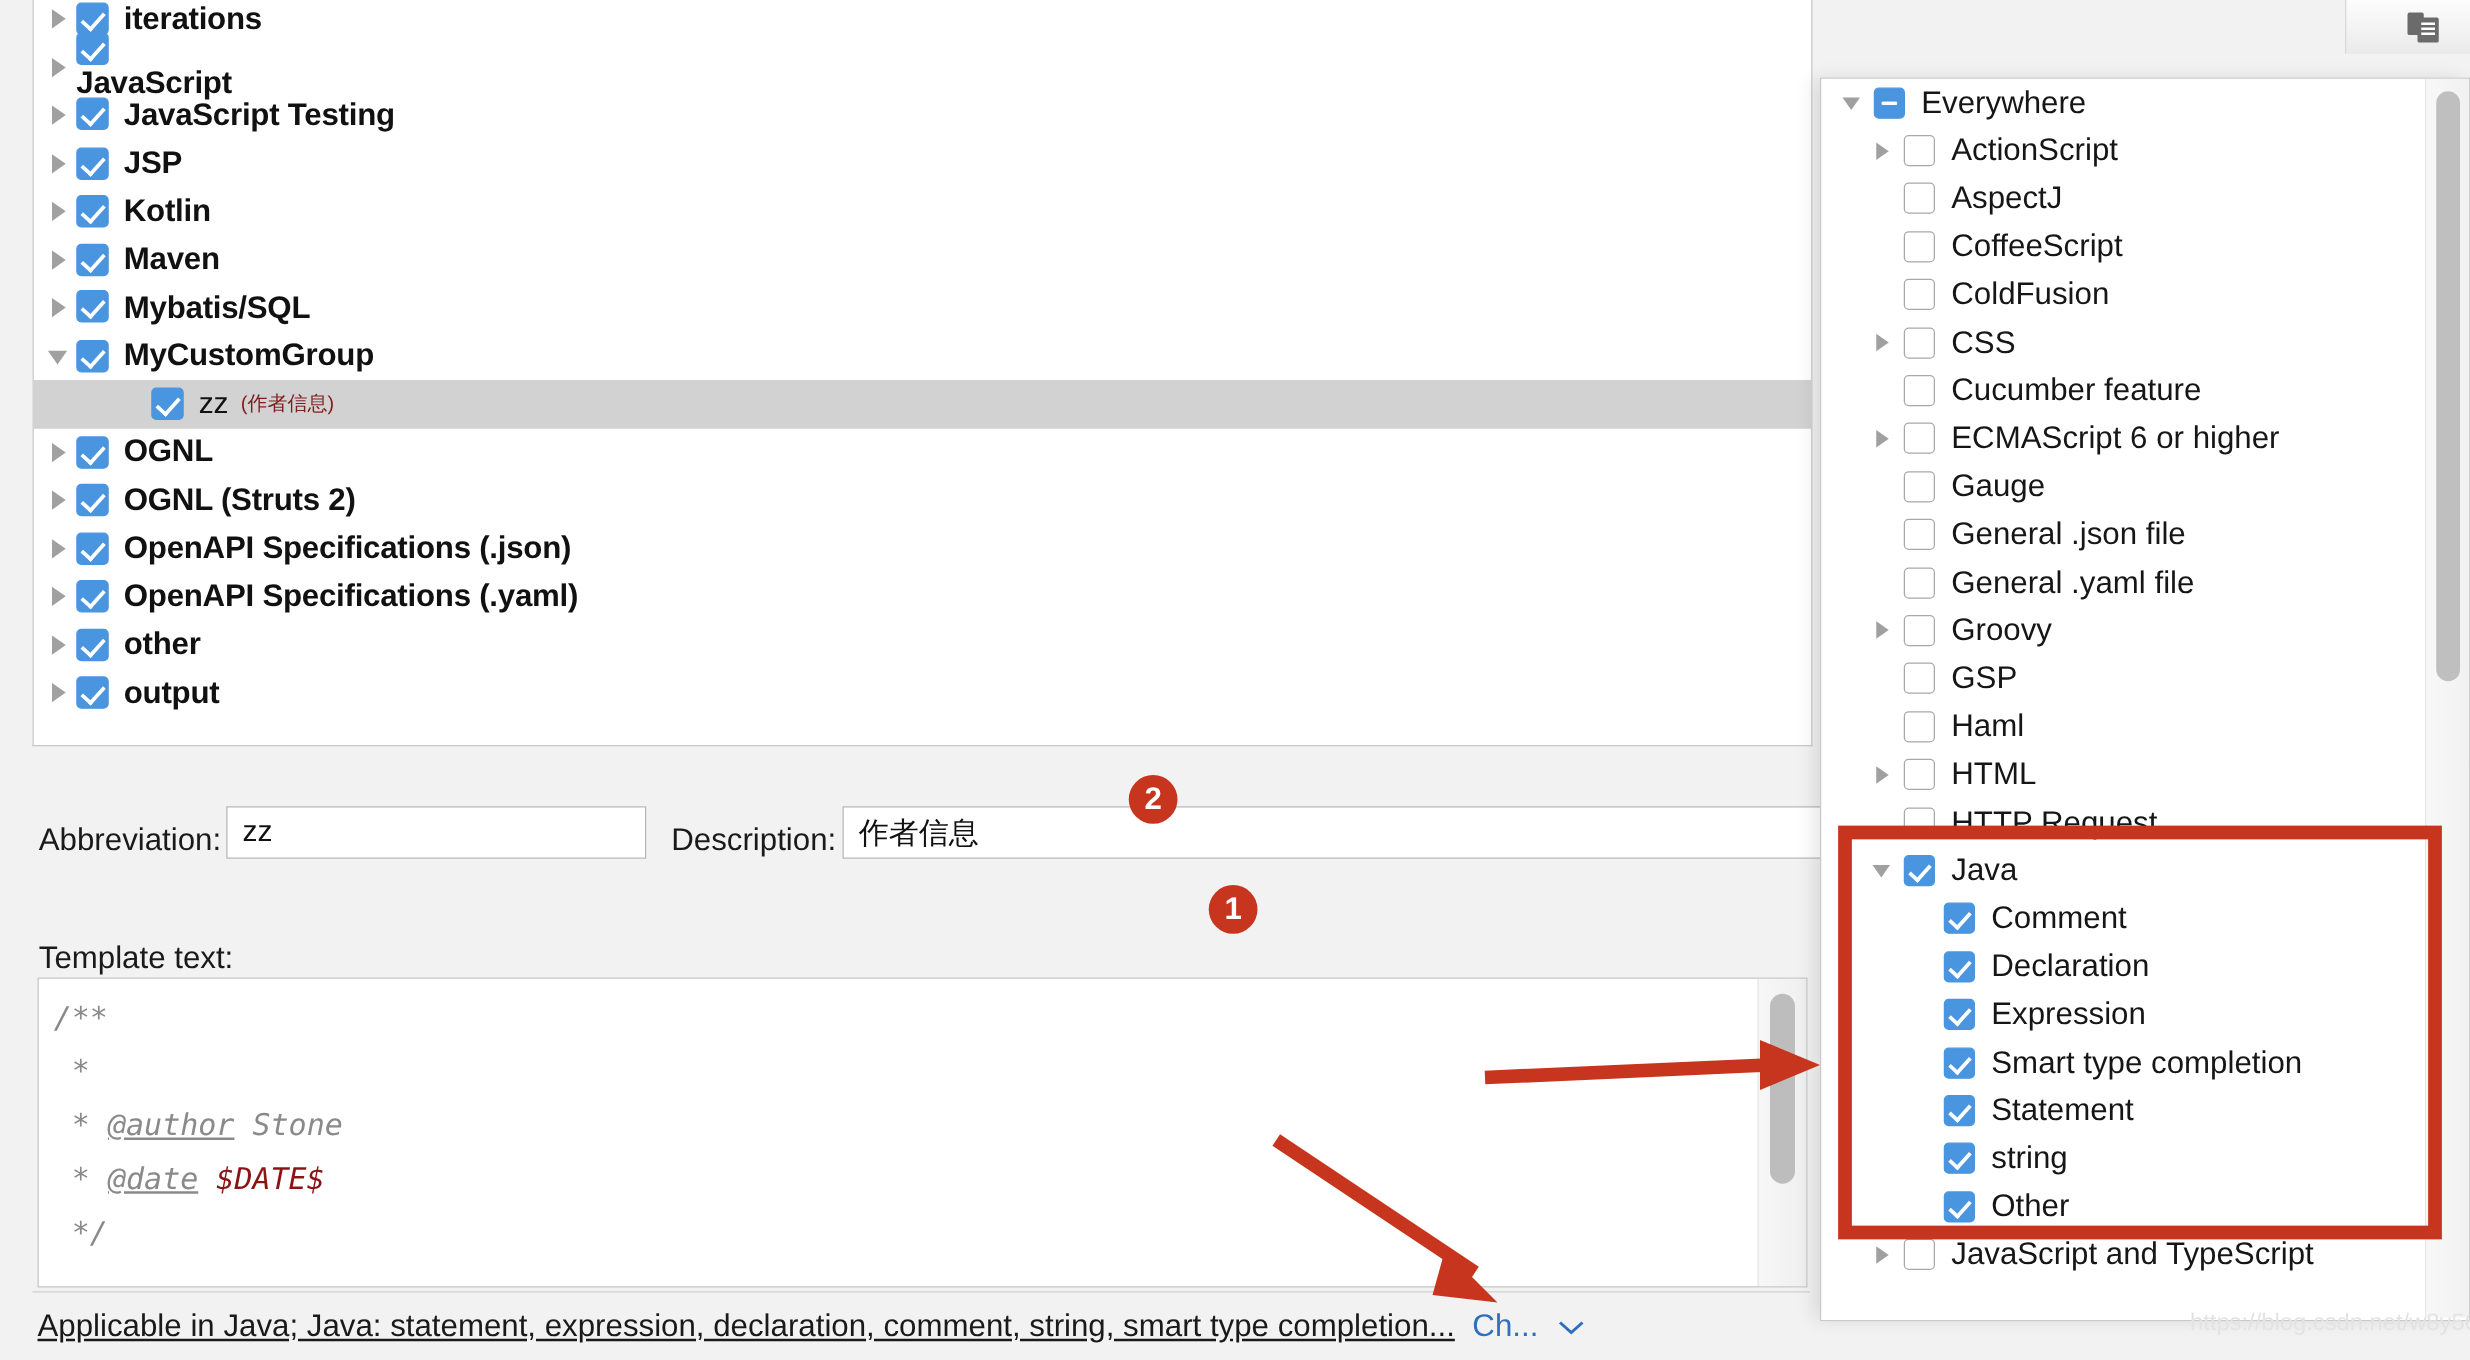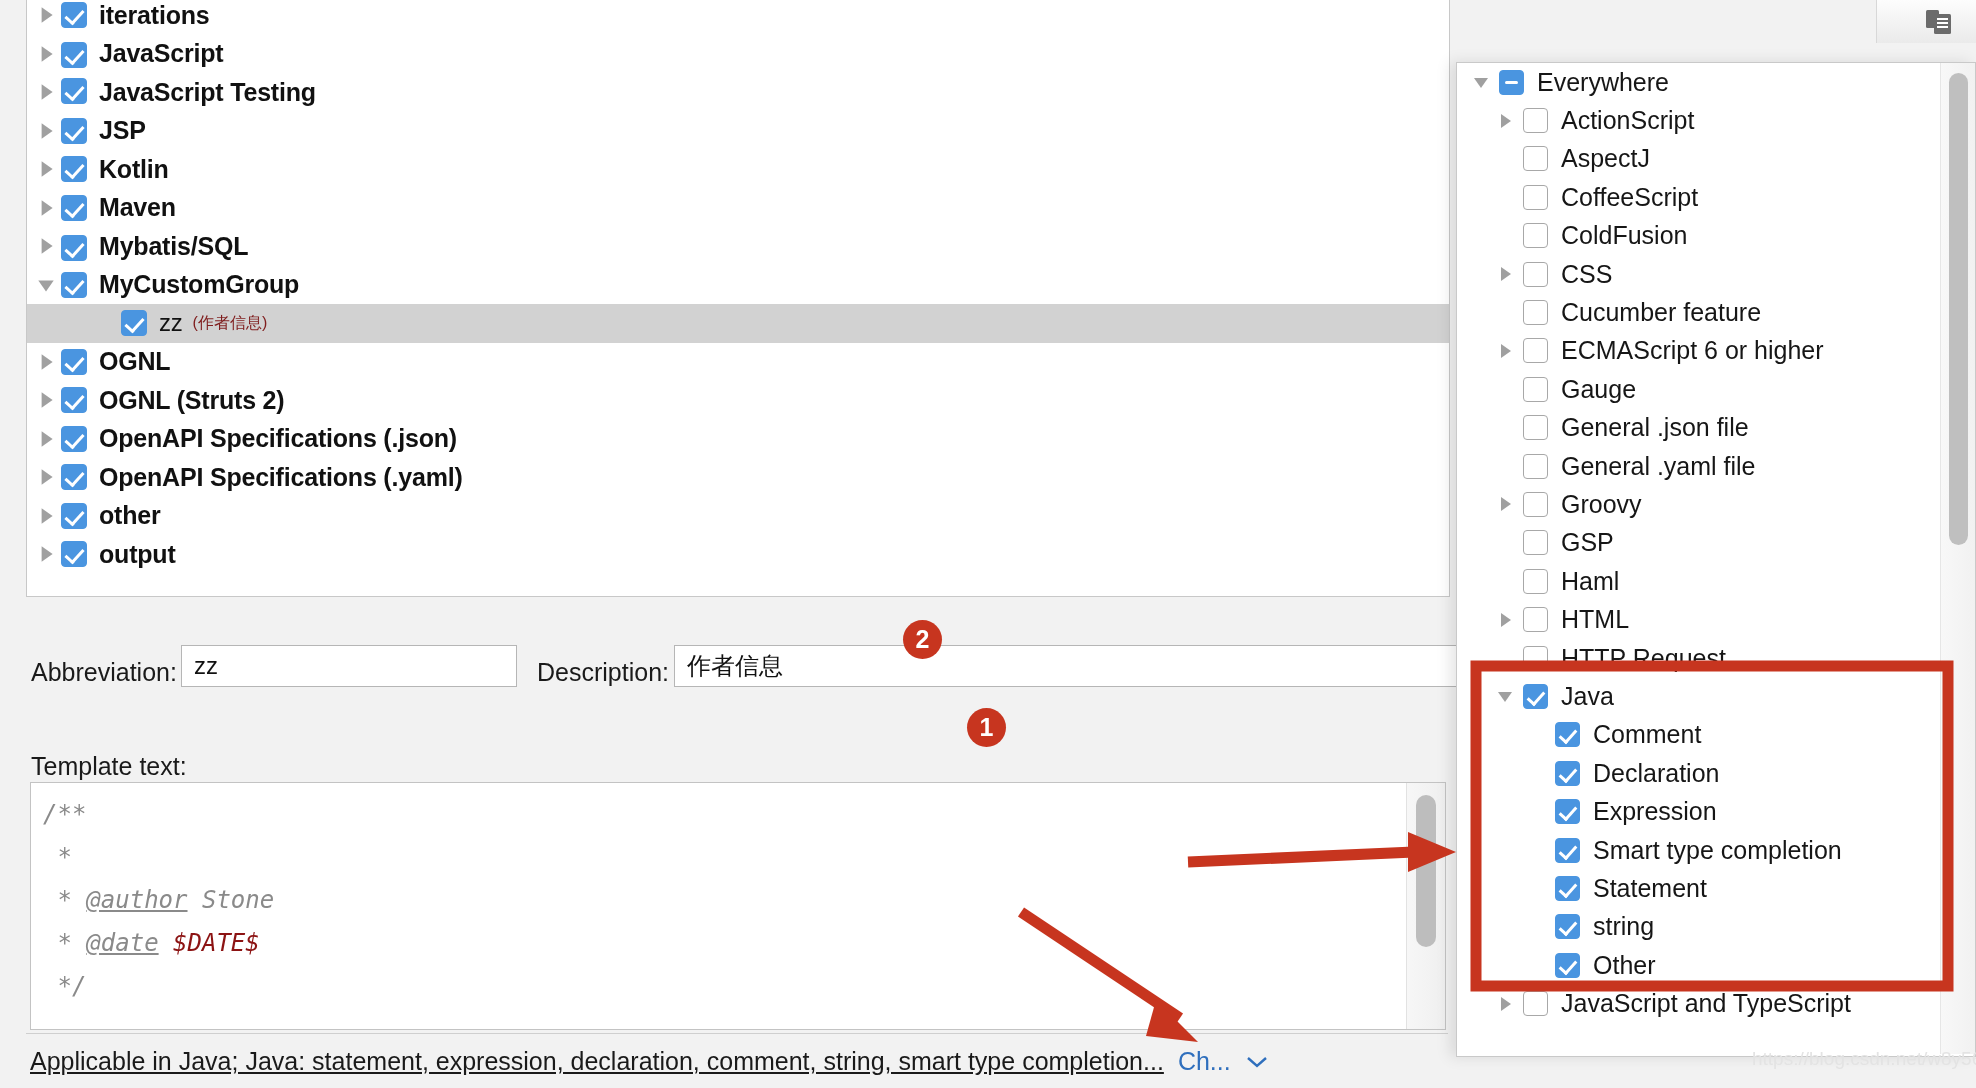--- a/index.html
+++ b/index.html
@@ -322,21 +322,21 @@
           <div class="cbox on"></div>
           <span class="tree-label">iterations</span>
         </div>
       </div>
       <div class="tree-row">
         <div class="twisty">
           <svg width="22" height="22" viewBox="0 0 20 20">
             <polygon points="6,3 16,10 6,17" fill="#a0a0a0"></polygon>
           </svg>
         </div>
-        <div class="indent-1" style="display: flex; align-items: flex-end;">
+        <div class="indent-1" style="display: flex; align-items: flex-start; flex-direction: column;">
           <div class="cbox on"></div>
           <span class="tree-label">JavaScript</span>
         </div>
       </div>
       <div class="tree-row">
         <div class="twisty">
           <svg width="22" height="22" viewBox="0 0 20 20">
             <polygon points="6,3 16,10 6,17" fill="#a0a0a0"></polygon>
           </svg>
         </div>
@@ -377,21 +377,21 @@
           <div class="cbox on"></div>
           <span class="tree-label">Maven</span>
         </div>
       </div>
       <div class="tree-row">
         <div class="twisty">
           <svg width="22" height="22" viewBox="0 0 20 20">
             <polygon points="6,3 16,10 6,17" fill="#a0a0a0"></polygon>
           </svg>
         </div>
-        <div class="indent-1" style="display: flex; align-items: flex-end;">
+        <div class="indent-1" style="display: flex; align-items: flex-start;">
           <div class="cbox on"></div>
           <span class="tree-label">Mybatis/SQL</span>
         </div>
       </div>
       <div class="tree-row">
         <div class="twisty">
           <svg width="22" height="22" viewBox="0 0 20 20">
             <polygon points="3,6 17,6 10,16" fill="#a0a0a0"></polygon>
           </svg>
         </div>

